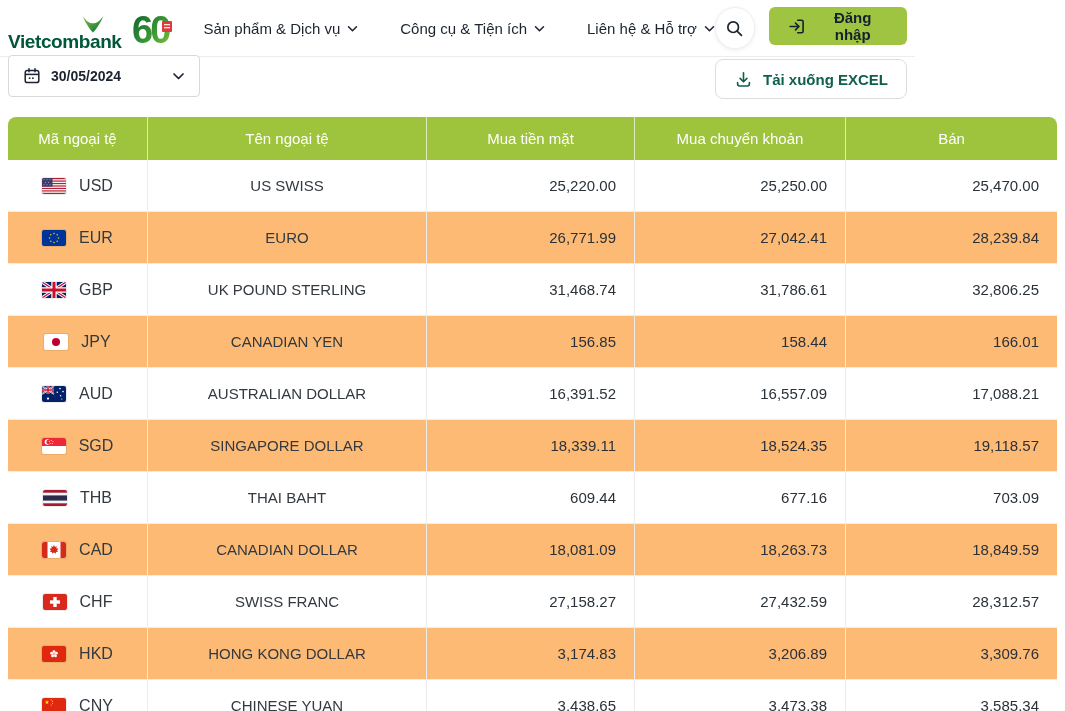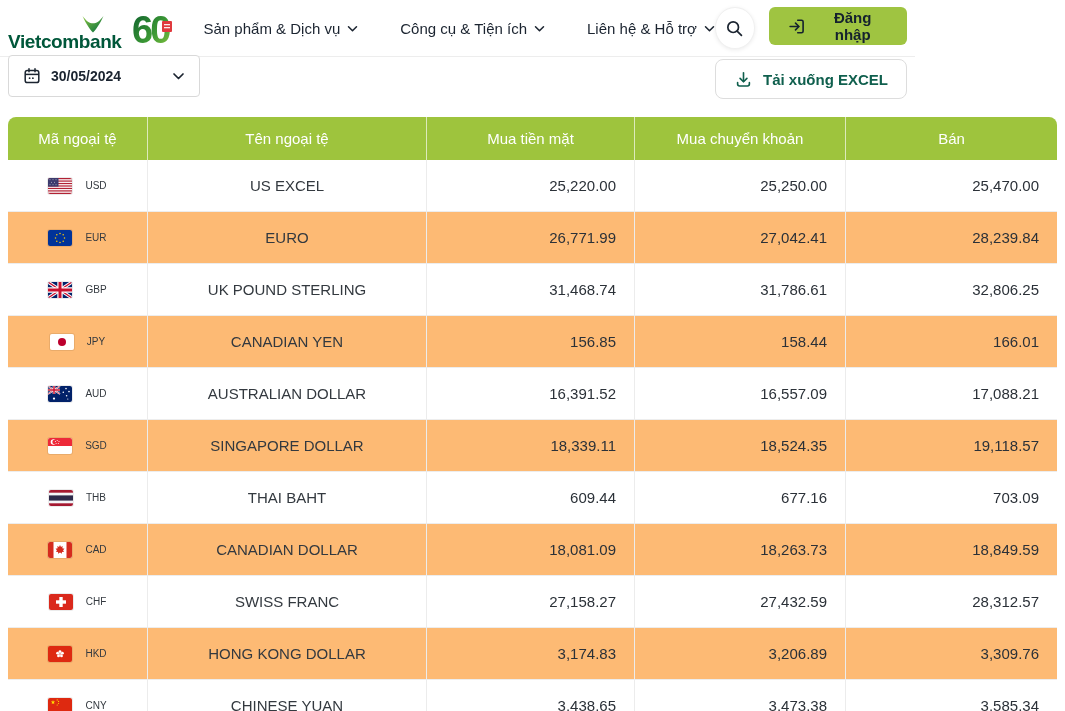--- a/index.html
+++ b/index.html
@@ -32,21 +32,21 @@
   .rates-table th:last-child{border-right:none;}
   .rates-table th:first-child{border-top-left-radius:8px;}
   .rates-table th:last-child{border-top-right-radius:8px;}
   .rates-table td{height:49px;box-sizing:content-box;border-bottom:1px solid #ededed;border-right:1px solid #ececec;font-size:15px;color:#2b3138;background:#fff;}
   .rates-table td:last-child{border-right:none;}
   .rates-table tr.alt td{background:#fdba74;}
   td.code-cell{text-align:center;}
   .code-wrap{display:flex;align-items:center;justify-content:center;gap:13px;}
   .flag{display:inline-flex;width:24px;height:16px;border-radius:2px;overflow:hidden;box-shadow:0 0 0 1px rgba(0,0,0,.08);}
   .flag svg{display:block;}
-  .code{font-size:10px;color:#33393f;}
+  .code{font-size:16px;color:#33393f;}
   td.name-cell{text-align:center;color:#33393f;}
   td.num{text-align:right;padding-right:18px;}
 </style>
 </head>
 <body>
 
 <div class="page">
 
   <div class="topbar">
     <div class="logo-group">
@@ -181,21 +181,21 @@
                     <circle cx="6.5" cy="4.3" r=".45"></circle>
                     <circle cx="2" cy="6.8" r=".45"></circle>
                     <circle cx="5" cy="6.8" r=".45"></circle>
                     <circle cx="8" cy="6.8" r=".45"></circle>
                   </g>
                 </svg>
               </span>
               <span class="code">USD</span>
             </span>
           </td>
-          <td class="name-cell">US EXCEL</td>
+          <td class="name-cell">US SWISS</td>
           <td class="num">25,220.00</td>
           <td class="num">25,250.00</td>
           <td class="num">25,470.00</td>
         </tr>
         <tr class="alt">
           <td class="code-cell">
             <span class="code-wrap">
               <span class="flag">
                 <svg width="24" height="16" viewBox="0 0 24 16">
                   <rect width="24" height="16" fill="#003399"></rect>

